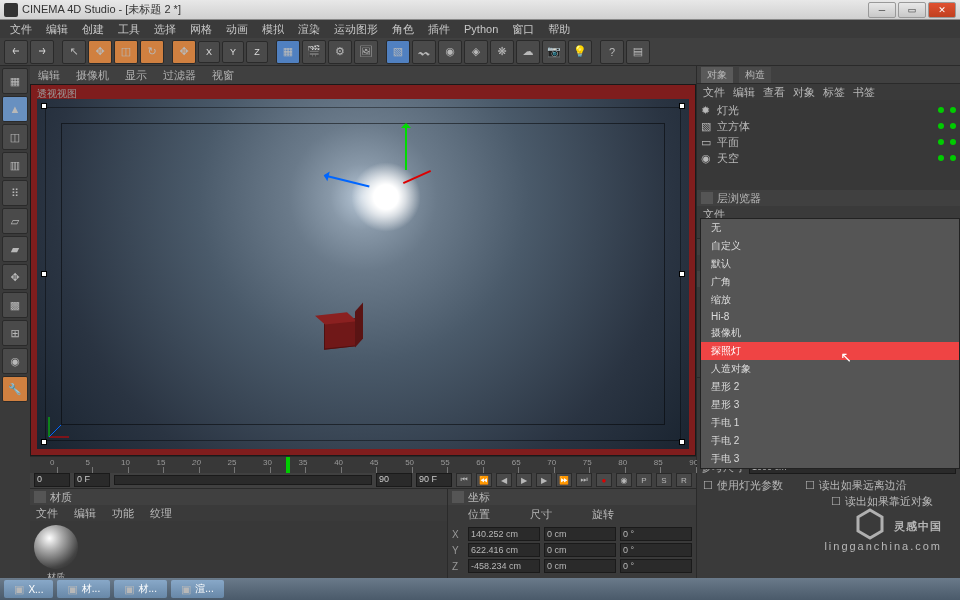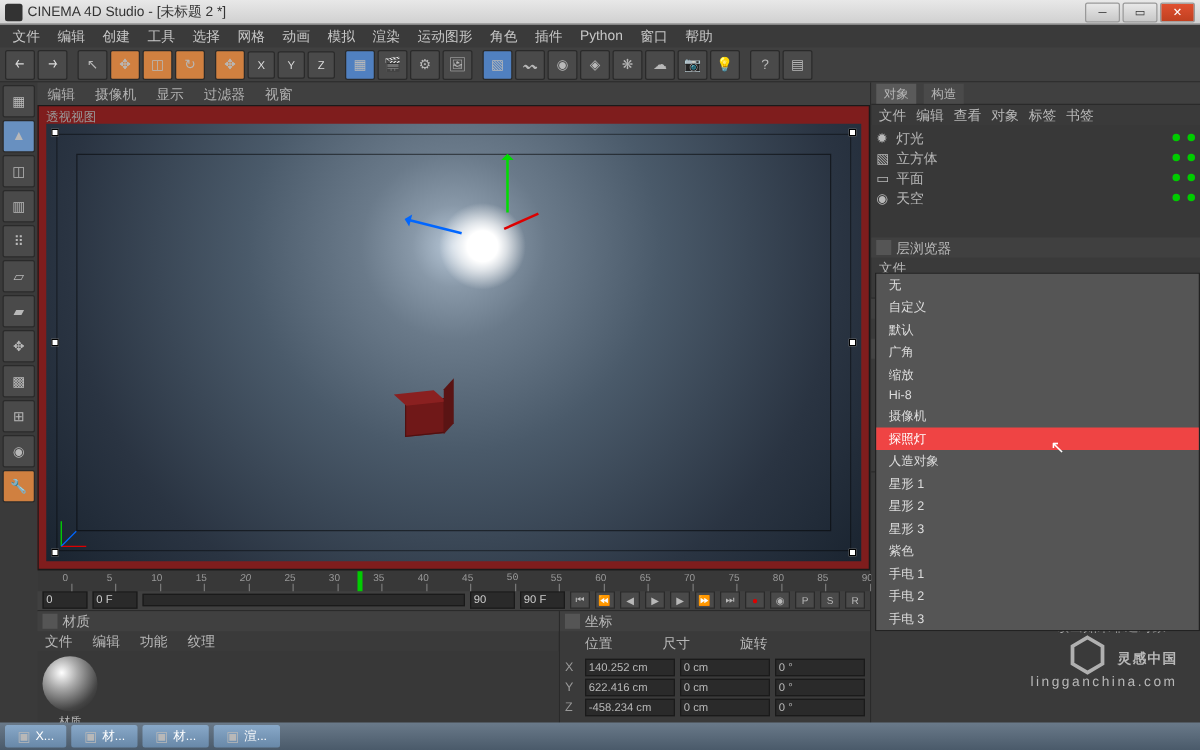--- a/index.html
+++ b/index.html
@@ -229,21 +229,21 @@
           <div class="tl-lbl" style="left: 29.6667%;">25</div>
           <div class="tl-tick" style="left: 36%;"></div>
           <div class="tl-lbl" style="left: 35%;">30</div>
           <div class="tl-tick" style="left: 41.3333%;"></div>
           <div class="tl-lbl" style="left: 40.3333%;">35</div>
           <div class="tl-tick" style="left: 46.6667%;"></div>
           <div class="tl-lbl" style="left: 45.6667%;">40</div>
           <div class="tl-tick" style="left: 52%;"></div>
           <div class="tl-lbl" style="left: 51%;">45</div>
           <div class="tl-tick" style="left: 57.3333%;"></div>
-          <div class="tl-lbl" style="left: 56.3333%; font-family: Liberation Mono, monospace;">50</div>
+          <div class="tl-lbl" style="left: 56.3333%;">50</div>
           <div class="tl-tick" style="left: 62.6667%;"></div>
           <div class="tl-lbl" style="left: 61.6667%;">55</div>
           <div class="tl-tick" style="left: 68%;"></div>
           <div class="tl-lbl" style="left: 67%;">60</div>
           <div class="tl-tick" style="left: 73.3333%;"></div>
           <div class="tl-lbl" style="left: 72.3333%;">65</div>
           <div class="tl-tick" style="left: 78.6667%;"></div>
           <div class="tl-lbl" style="left: 77.6667%;">70</div>
           <div class="tl-tick" style="left: 84%;"></div>
           <div class="tl-lbl" style="left: 83%;">75</div>
@@ -468,24 +468,22 @@
 <div class="popup" id="popup">
     <div class="popup-item">无</div>
     <div class="popup-item">自定义</div>
     <div class="popup-item">默认</div>
     <div class="popup-item">广角</div>
     <div class="popup-item">缩放</div>
     <div class="popup-item">Hi-8</div>
     <div class="popup-item">摄像机</div>
     <div class="popup-item hl">探照灯</div>
     <div class="popup-item">人造对象</div>
-    <div class="popup-item">星形 1</div>
     <div class="popup-item">星形 2</div>
     <div class="popup-item">星形 3</div>
-    <div class="popup-item">紫色</div>
     <div class="popup-item">手电 1</div>
     <div class="popup-item">手电 2</div>
     <div class="popup-item">手电 3</div>
   </div>
 <div class="cursor">↖</div>
 
 <div class="watermark">
   <svg style="display:inline;vertical-align:middle" width="32" height="32">
       <polygon points="16,2 28,9 28,23 16,30 4,23 4,9" fill="none" stroke="rgba(255,255,255,.6)" stroke-width="3"></polygon>
     </svg>

